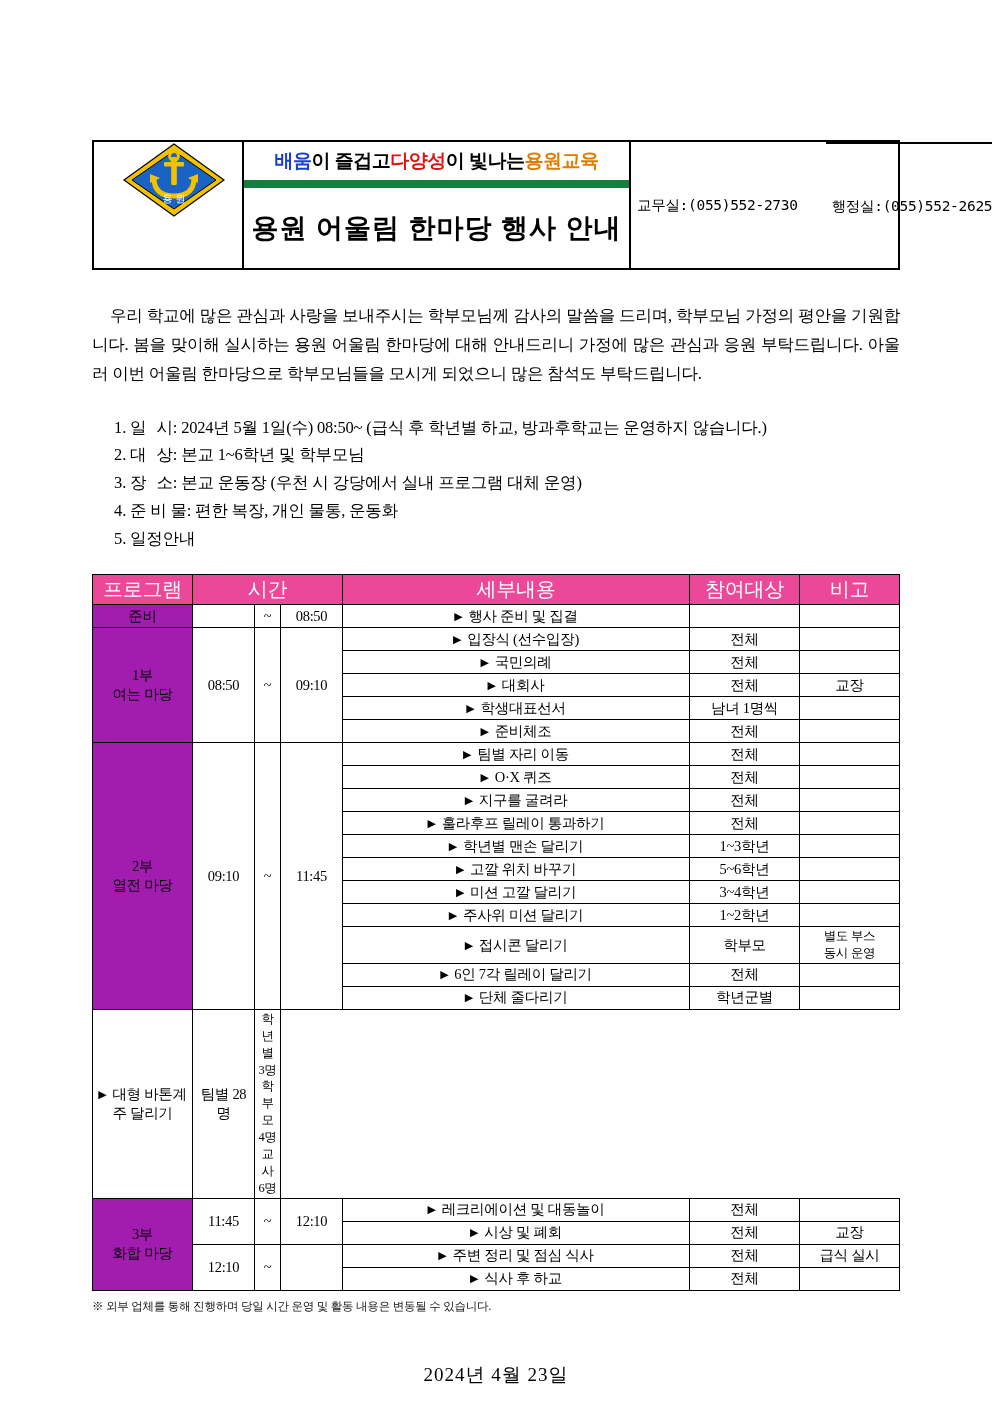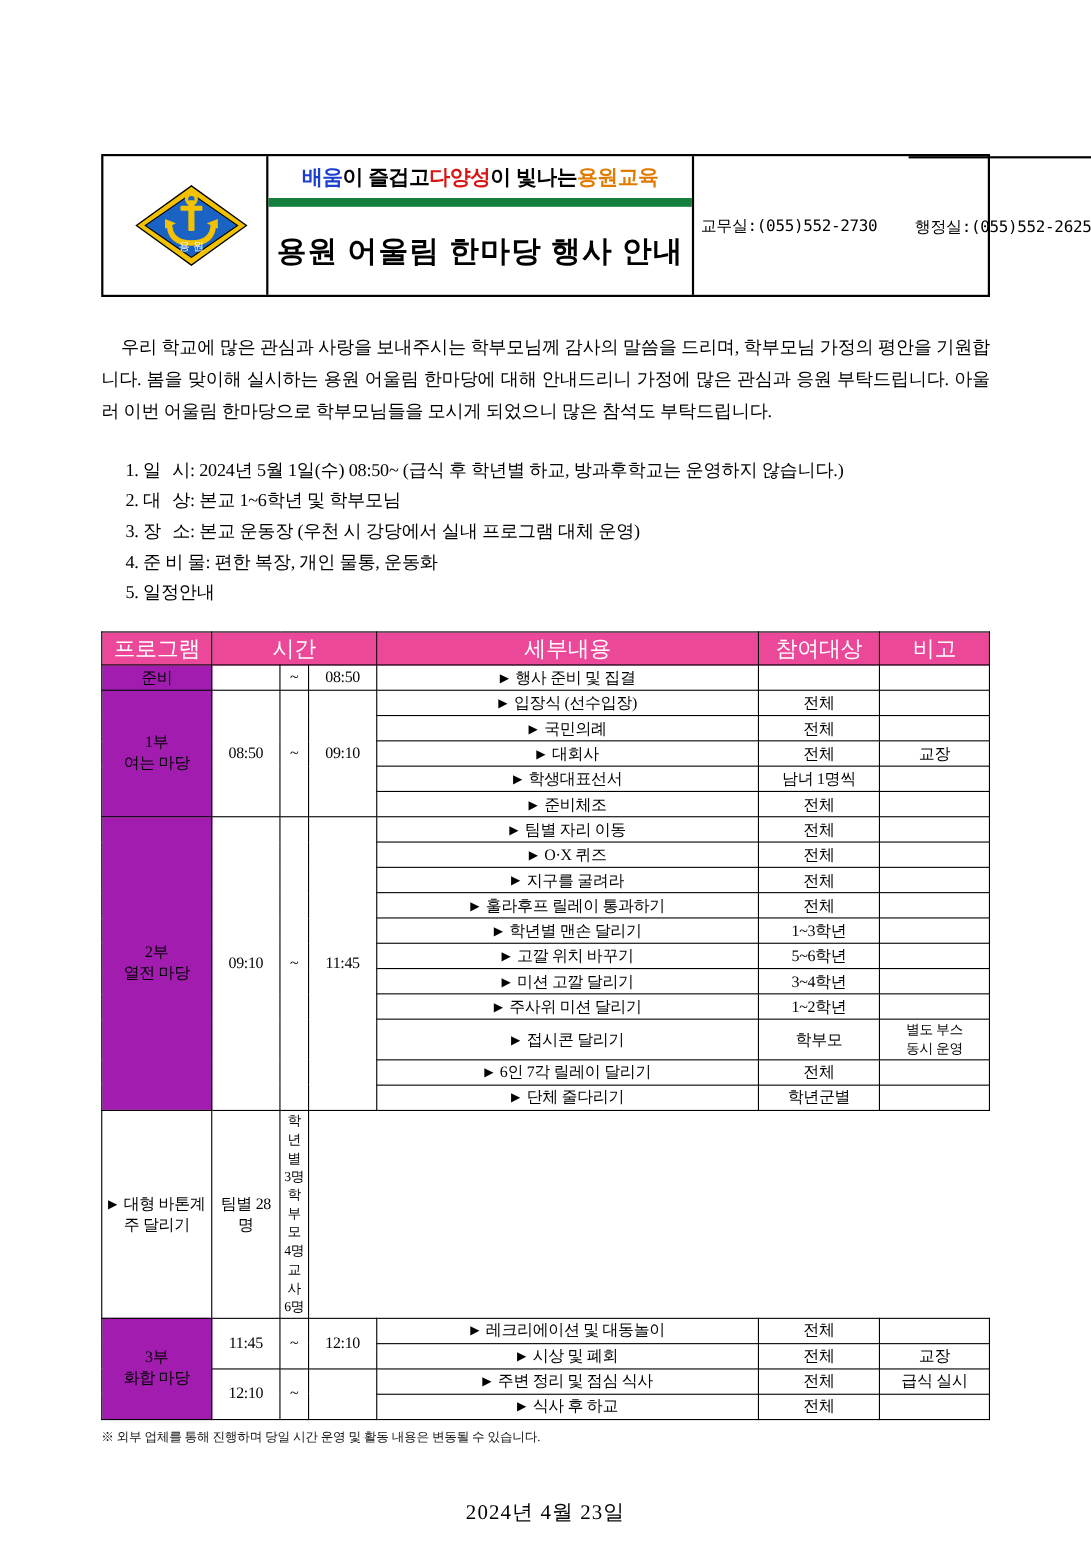--- a/index.html
+++ b/index.html
@@ -27,21 +27,21 @@
     margin-top: 140px;
     border: 2px solid #000;
     display: flex;
     height: 130px;
     box-sizing: border-box;
   }
   .header-logo {
     width: 150px;
     border-right: 2px solid #000;
     display: flex;
-    align-items: center;
+    align-items: flex-start;
     justify-content: center;
     box-sizing: border-box;
     padding-left: 11px;
   }
   .logo-shape {
     width: 104px;
     height: 76px;
     position: relative;
   }
   .header-mid {

